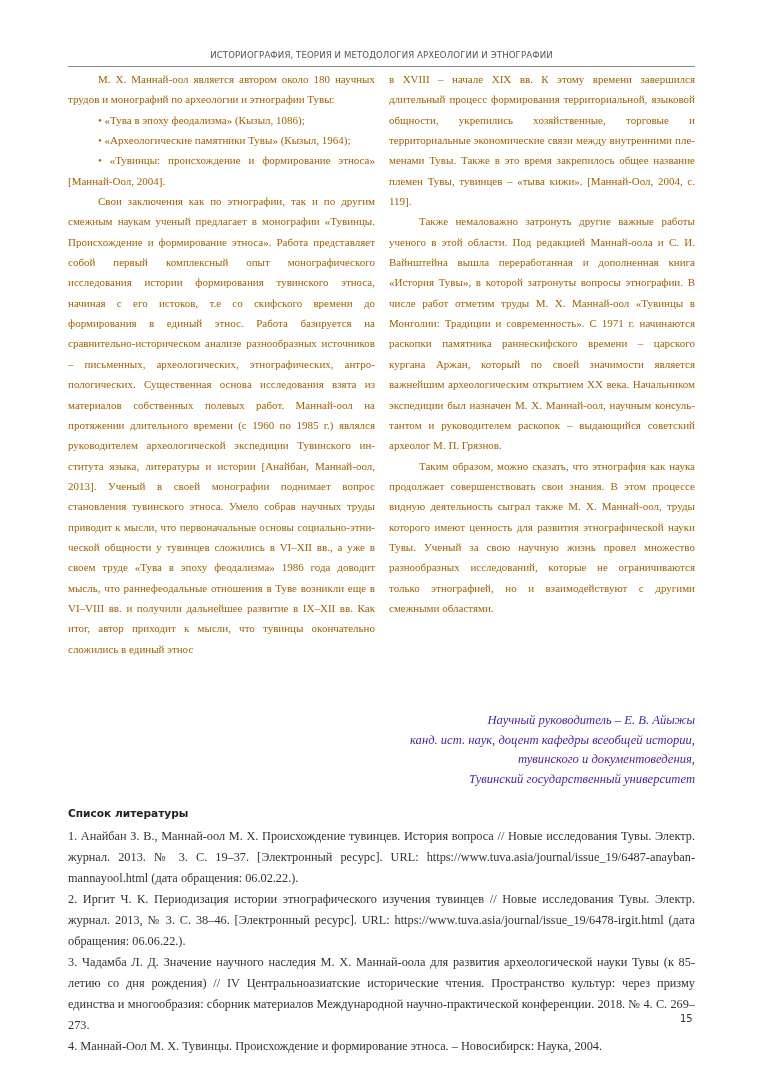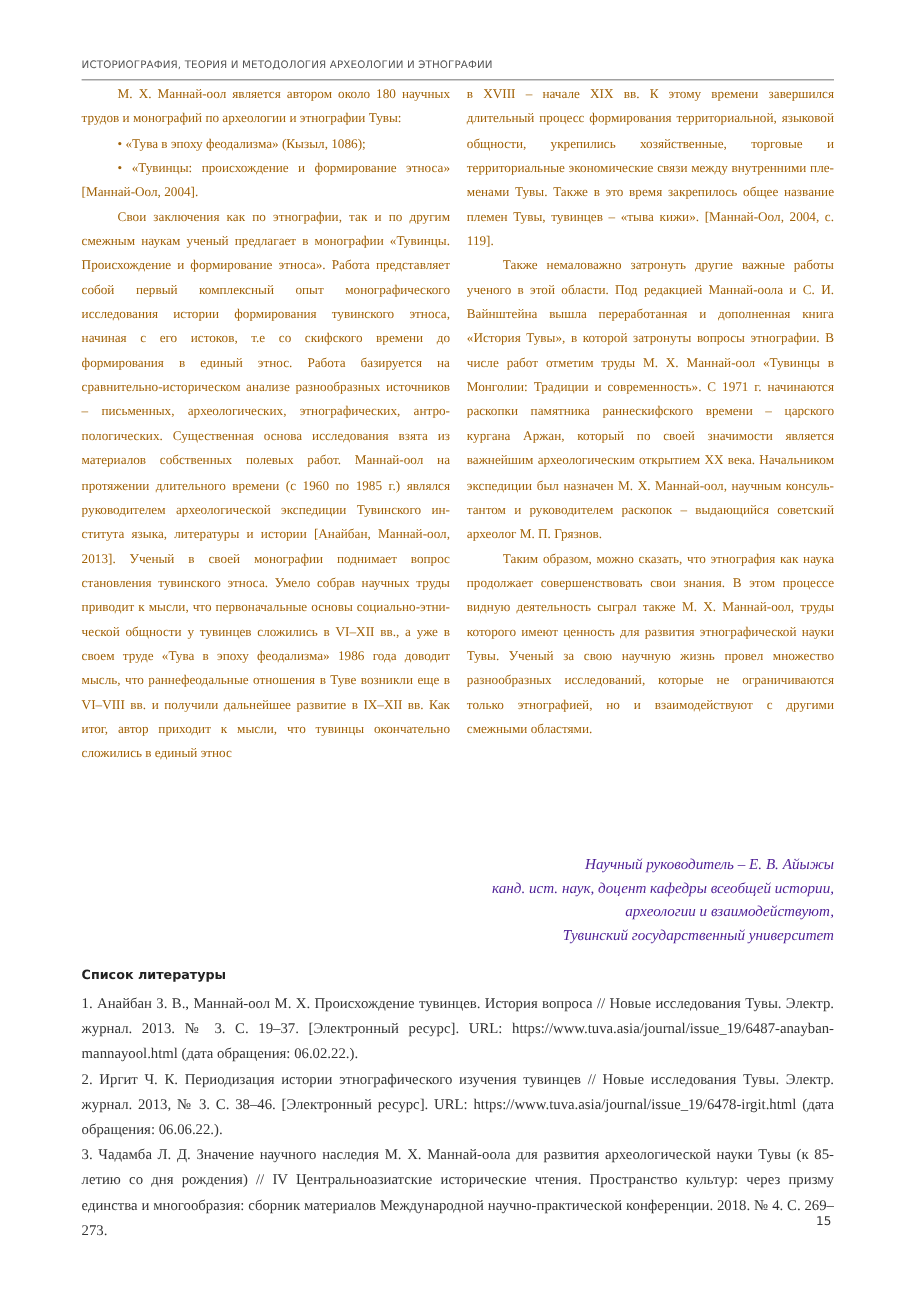--- a/index.html
+++ b/index.html
@@ -1,20 +1,20 @@
 <!DOCTYPE html>
 <html><head>
 <meta charset="utf-8">
 <style>
   html, body { margin: 0; padding: 0; background: #ffffff; }
   body { width: 764px; height: 1080px; position: relative; overflow: hidden; color: #2a2a2a; }
   .header {
     position: absolute; left: 68px; top: 44px; width: 627px; height: 22px;
     border-bottom: 1.5px solid #8a8a8a;
-    text-align: left; font-family: "DejaVu Sans", sans-serif; font-size: 8.6px;
+    text-align: center; font-family: "DejaVu Sans", sans-serif; font-size: 8.6px;
     letter-spacing: 0.1px; color: #555; line-height: 22px; text-transform: uppercase;
   }
   .col {
     position: absolute; top: 69px;
     font-family: "Liberation Serif", serif; font-size: 11px; line-height: 20.35px;
     text-align: justify; hyphens: manual; color: #a16207;
   }
   .col.left { left: 68px; width: 307px; }
   .col.right { left: 389px; width: 306px; }
   .col p { margin: 0; text-indent: 30px; }
@@ -43,38 +43,40 @@
 </head>
 <body>
 
 <div class="header">
   <span>ИСТОРИОГРАФИЯ, ТЕОРИЯ И МЕТОДОЛОГИЯ АРХЕОЛОГИИ И ЭТНОГРАФИИ</span>
 </div>
 
 <div class="col left">
   <p>М. Х. Маннай-оол является автором около 180 научных трудов и монографий по археоло­гии и этнографии Тувы:</p>
   <p class="bullet">• «Тува в эпоху феодализма» (Кызыл, 1086);</p>
+  <p class="bullet">• «Археологические памятники Тувы» (Кызыл, 1964);</p>
   <p class="bullet">• «Тувинцы: происхождение и формирова­ние этноса» [Маннай-Оол, 2004].</p>
   <p>Свои заключения как по этнографии, так и по другим смежным наукам ученый предлагает в монографии «Тувинцы. Происхождение и фор­мирование этноса». Работа представляет собой первый комплексный опыт монографического исследования истории формирования тувинско­го этноса, начиная с его истоков, т.е со скифского времени до формирования в единый этнос. Ра­бота базируется на сравнительно-историческом анализе разнообразных источников – письмен­ных, археологических, этнографических, антро­пологических. Существенная основа исследова­ния взята из материалов собственных полевых работ. Маннай-оол на протяжении длительного времени (с 1960 по 1985 г.) являлся руководите­лем археологической экспедиции Тувинского ин­ститута языка, литературы и истории [Анайбан, Маннай-оол, 2013]. Ученый в своей монографии поднимает вопрос становления тувинского этно­са. Умело собрав научных труды приводит к мыс­ли, что первоначальные основы социально-этни­ческой общности у тувинцев сложились в VI–XII вв., а уже в своем труде «Тува в эпоху феодализ­ма» 1986 года доводит мысль, что раннефеодаль­ные отношения в Туве возникли еще в VI–VIII вв. и получили дальнейшее развитие в IX–XII вв. Как итог, автор приходит к мысли, что ту­винцы окончательно сложились в единый этнос</p>
 </div>
 
 <div class="col right">
   <p class="noindent">в XVIII – начале XIX вв. К этому времени завер­шился длительный процесс формирования тер­риториальной, языковой общности, укрепились хозяйственные, торговые и территориальные экономические связи между внутренними пле­менами Тувы. Также в это время закрепилось общее название племен Тувы, тувинцев – «тыва кижи». [Маннай-Оол, 2004, с. 119].</p>
   <p>Также немаловажно затронуть другие важ­ные работы ученого в этой области. Под редак­цией Маннай-оола и С. И. Вайнштейна вышла переработанная и дополненная книга «История Тувы», в которой затронуты вопросы этногра­фии. В числе работ отметим труды М. Х. Ман­най-оол «Тувинцы в Монголии: Традиции и со­временность». С 1971 г. начинаются раскопки памятника раннескифского времени – царского кургана Аржан, который по своей значимости является важнейшим археологическим откры­тием XX века. Начальником экспедиции был назначен М. Х. Маннай-оол, научным консуль­тантом и руководителем раскопок – выдающий­ся советский археолог М. П. Грязнов.</p>
   <p>Таким образом, можно сказать, что этно­графия как наука продолжает совершенство­вать свои знания. В этом процессе видную деятельность сыграл также М. Х. Маннай-оол, труды которого имеют ценность для развития этнографической науки Тувы. Ученый за свою научную жизнь провел множество разнообраз­ных исследований, которые не ограничивают­ся только этнографией, но и взаимодействуют с другими смежными областями.</p>
 </div>
 
 <div class="signature">
   <div>Научный руководитель – Е. В. Айыжы</div>
   <div>канд. ист. наук, доцент  кафедры всеобщей истории,</div>
-  <div>археологии и взаимодействуют,</div>
+  <div>тувинского и документоведения,</div>
   <div>Тувинский государственный университет</div>
 </div>
 
 <div class="refs-title">Список литературы</div>
 
 <div class="refs">
   <p>1. Анайбан З. В., Маннай-оол М. Х. Происхождение тувинцев. История вопроса // Новые исследования Тувы. Электр. журнал. 2013. № 3. С. 19–37. [Электронный ресурс]. URL: https://www.tuva.asia/journal/issue_19/6487-anayban-mannayool.html (дата обращения: 06.02.22.).</p>
   <p>2. Иргит Ч. К. Периодизация истории этнографического изучения тувинцев // Новые исследования Тувы. Электр. журнал. 2013, № 3. С. 38–46. [Электронный ресурс]. URL: https://www.tuva.asia/journal/issue_19/6478-irgit.html (дата обращения: 06.06.22.).</p>
   <p>3. Чадамба Л. Д. Значение научного наследия М. Х. Маннай-оола для развития археологической науки Тувы (к 85-летию со дня рождения) // IV Центральноазиатские исторические чтения. Пространство культур: через призму единства и много­образия: сборник материалов Международной научно-практической конференции. 2018. № 4. С. 269–273.</p>
+  <p>4. Маннай-Оол М. Х. Тувинцы. Происхождение и формирование этноса. – Новосибирск: Наука, 2004.</p>
 </div>
 
 <div class="page-num">15</div>
 
 </body></html>

